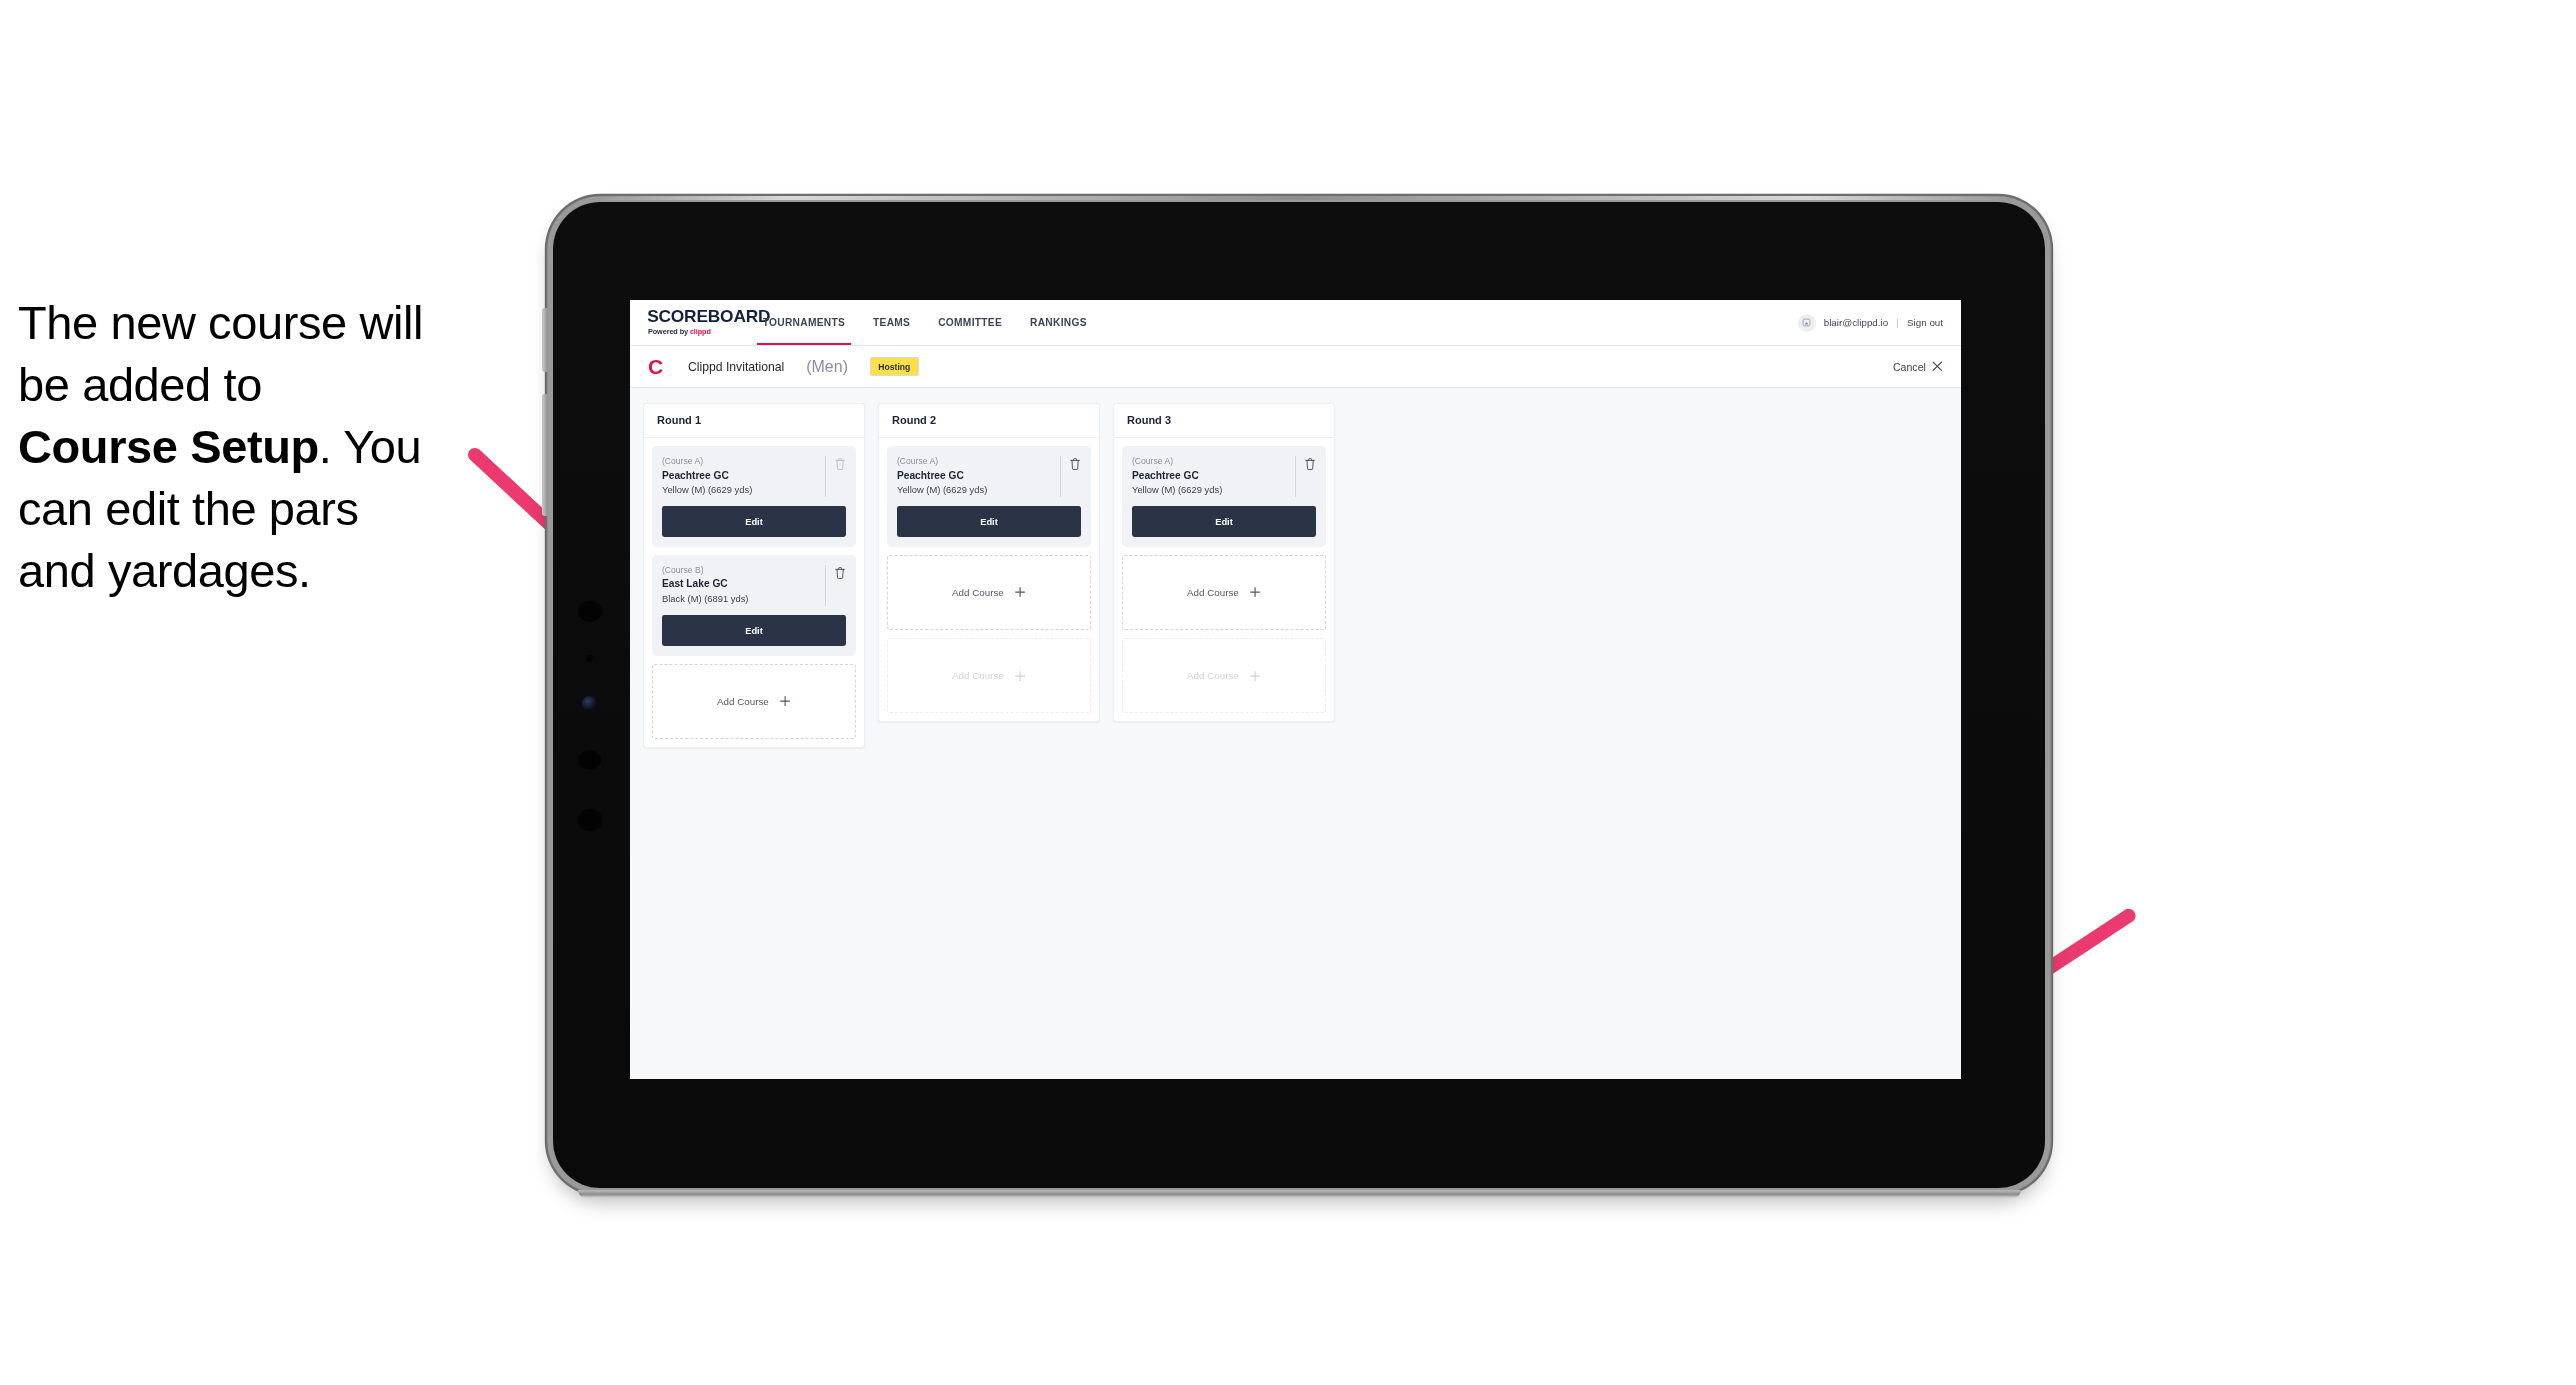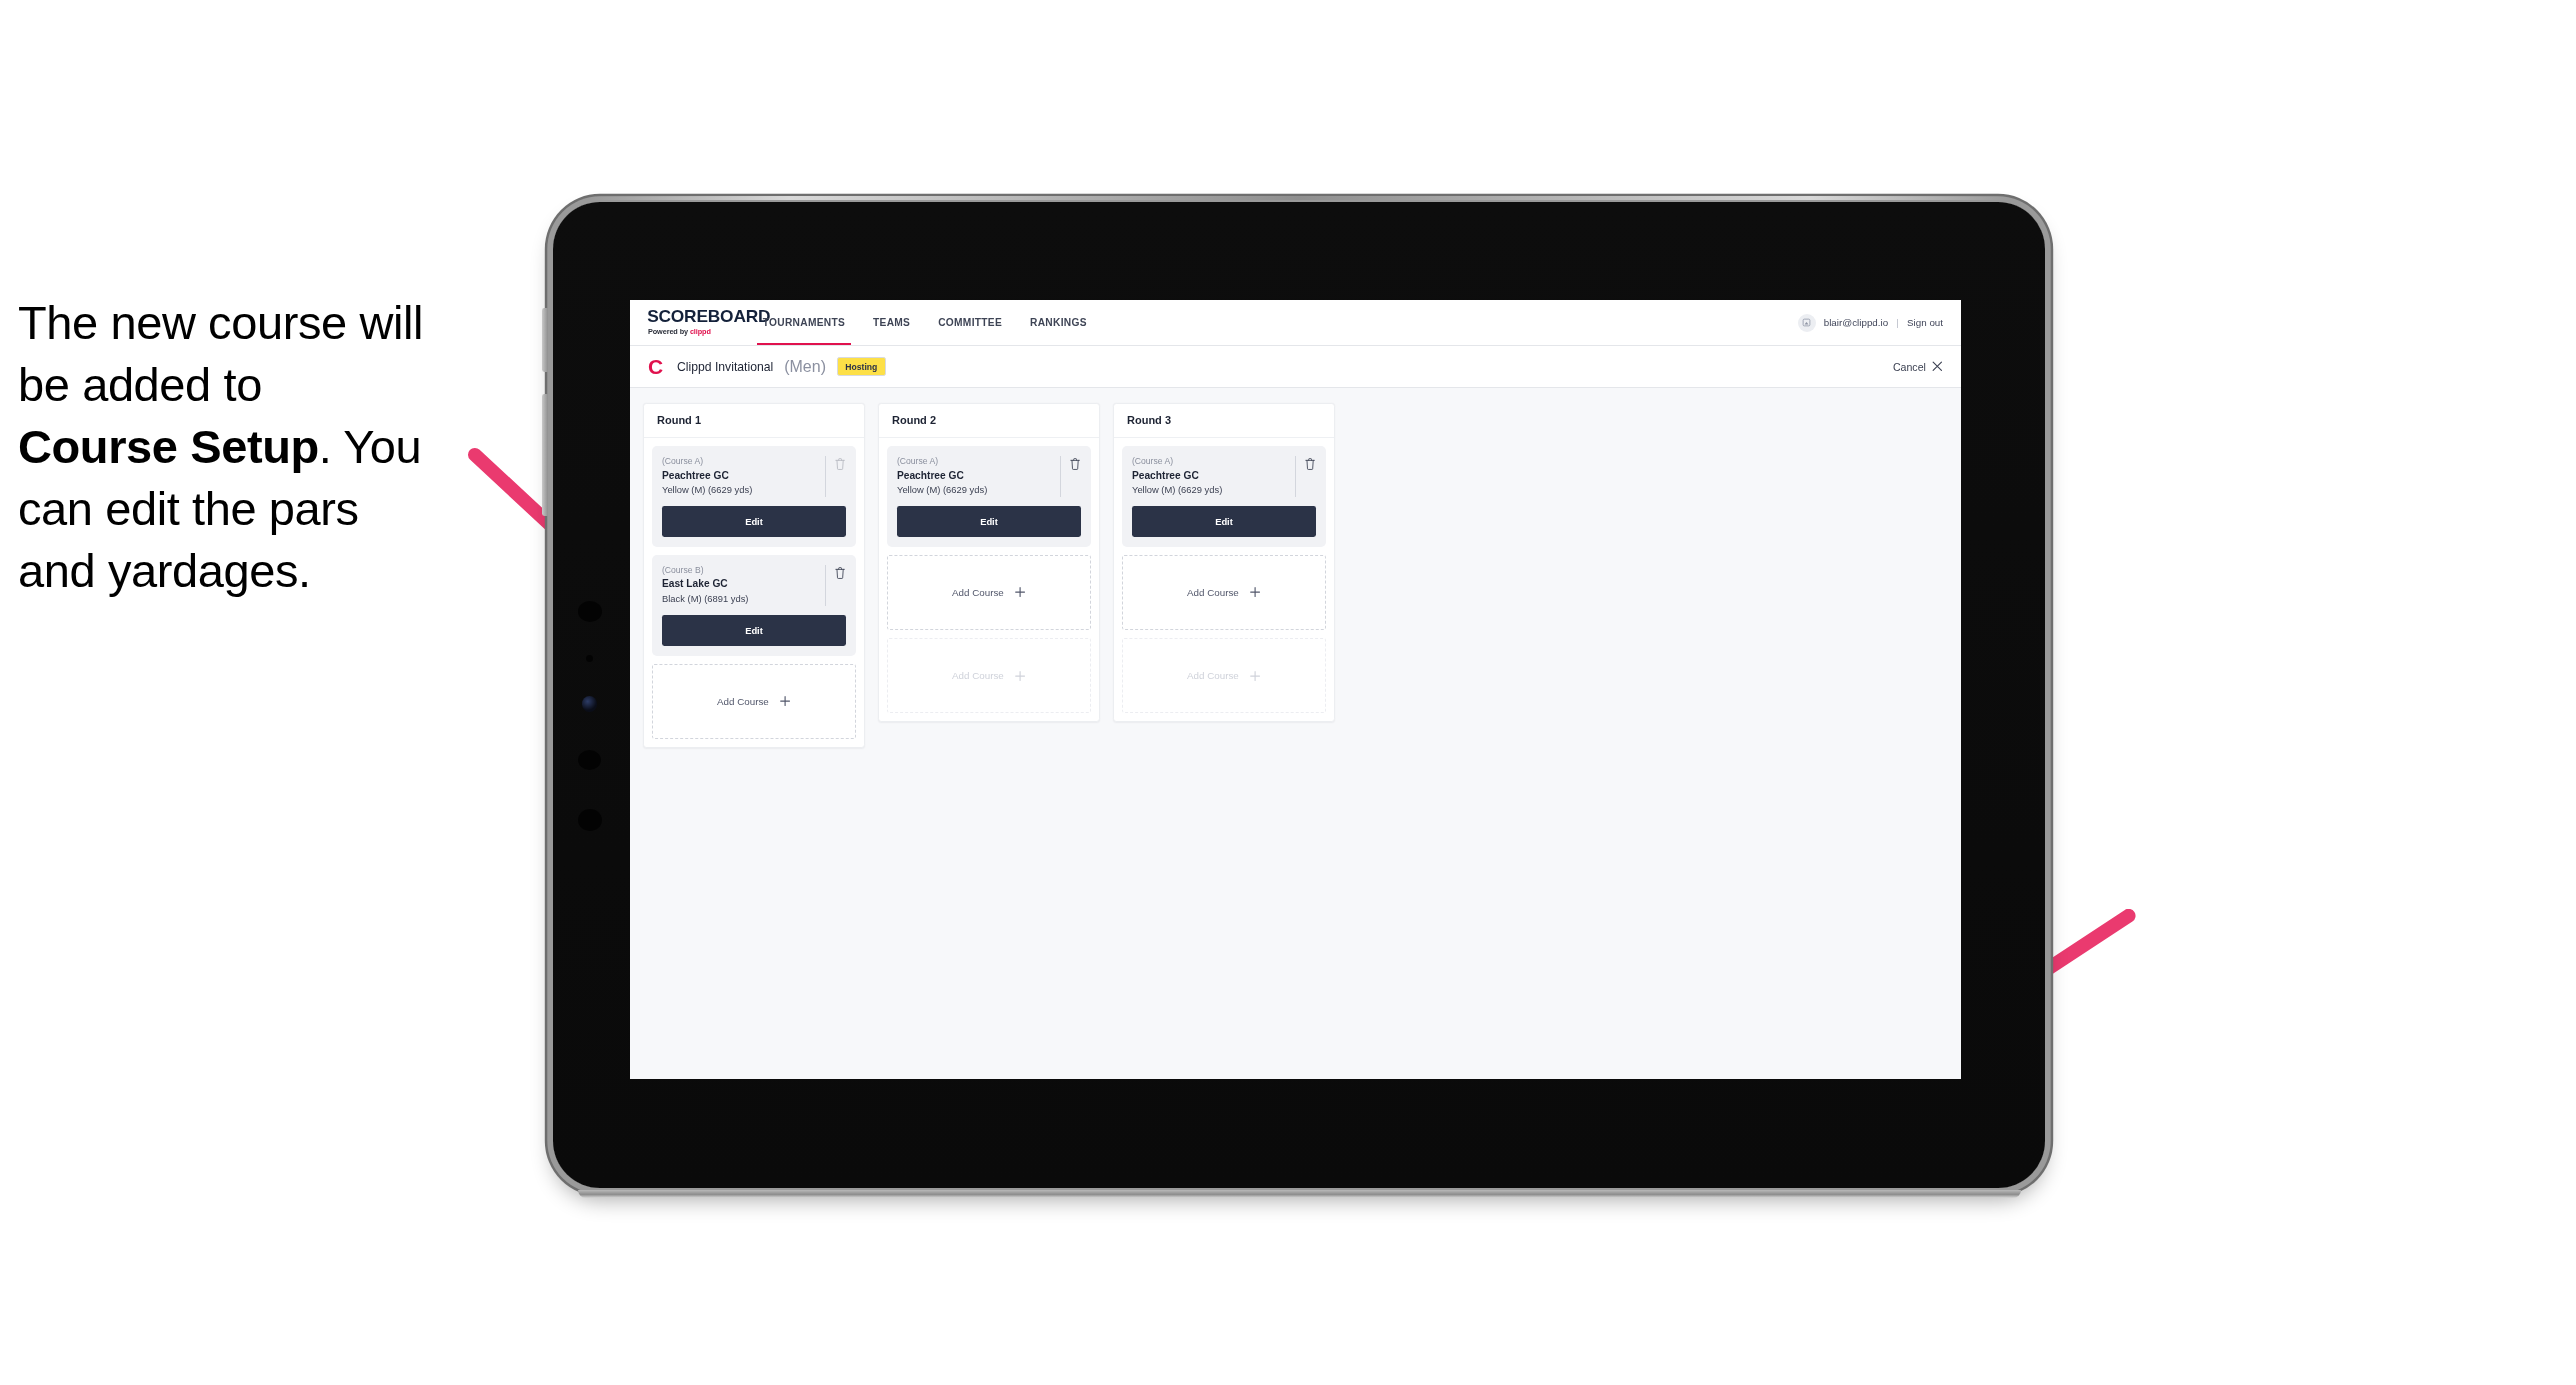--- a/index.html
+++ b/index.html
@@ -110,21 +110,21 @@
     width:18px; height:18px; border-radius:50%; background:#eceef2;
     display:flex; align-items:center; justify-content:center;
     color:#8e94a4; font-size:9px;
   }
   .sep{ color:#b9bdc8; }
   .signout{ cursor:pointer; }
 
   
   .tbar{
     height:42px; background:#fff; display:flex; align-items:center;
-    padding:0 18px; border-bottom:0.8px solid #e4e6ea; gap:11px;
+    padding:0 18px; border-bottom:0.8px solid #e4e6ea; gap:22px;
   }
   .clogo{
     width:18px; height:18px; position:relative; flex:none;
   }
   .clogo::before{
     content:"C"; position:absolute; inset:0;
     font-family:"Liberation Sans",sans-serif; font-weight:700;
     font-size:21px; line-height:17px; color:#e0114d;
   }
   .tname{ font-size:12.2px; color:#1d2333; font-weight:400; }

